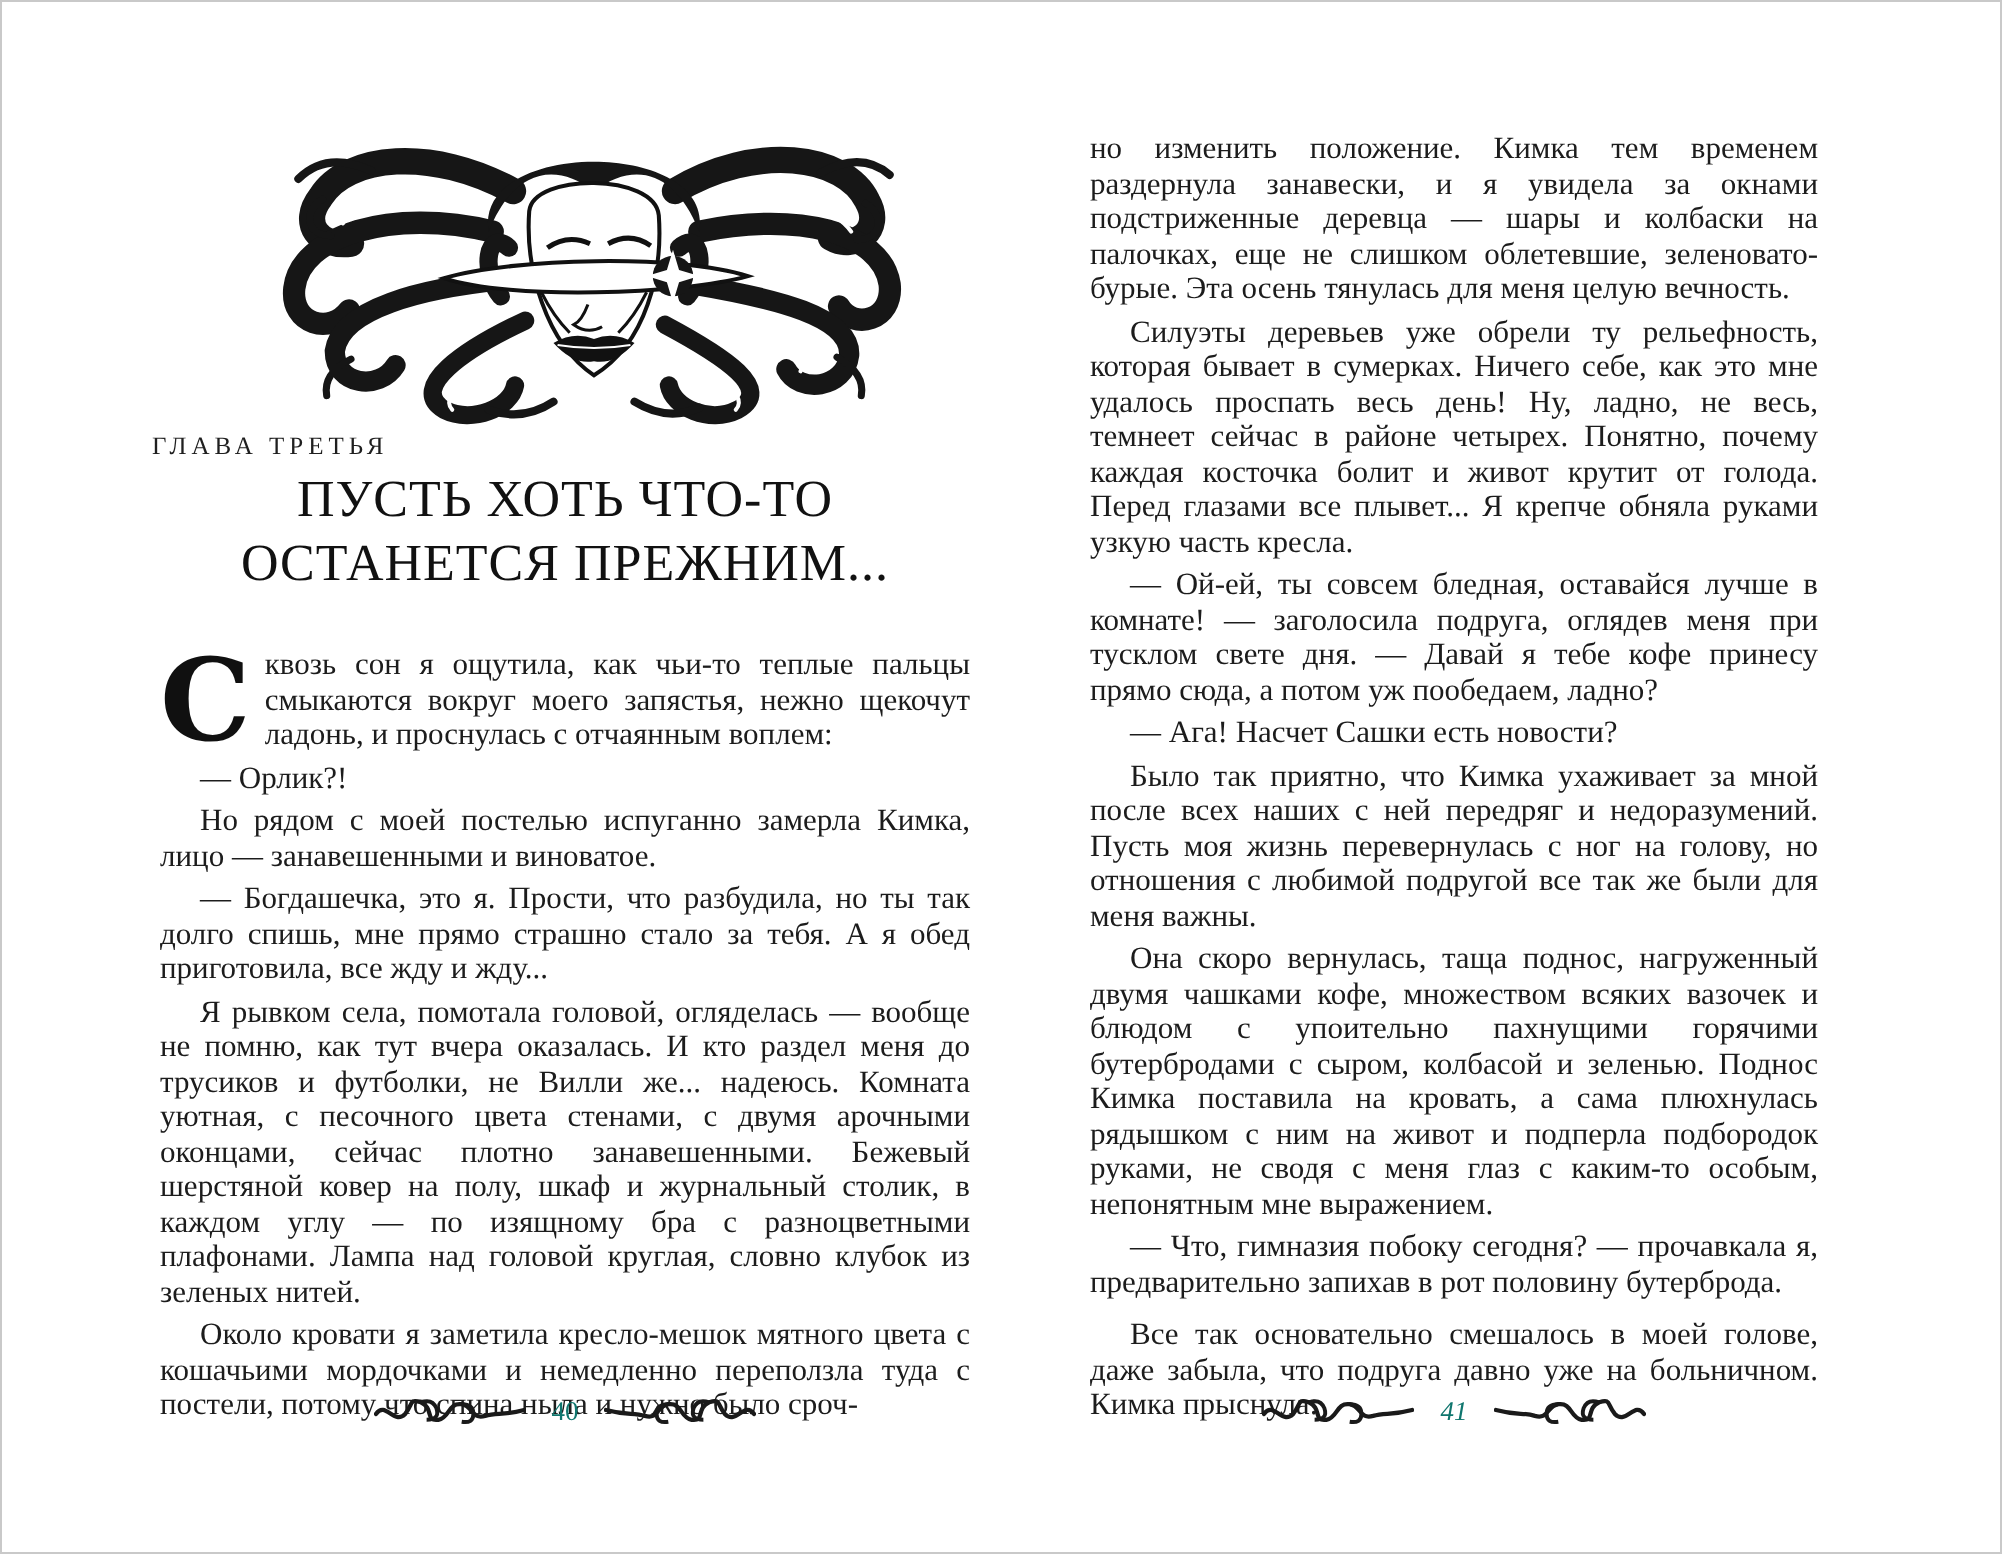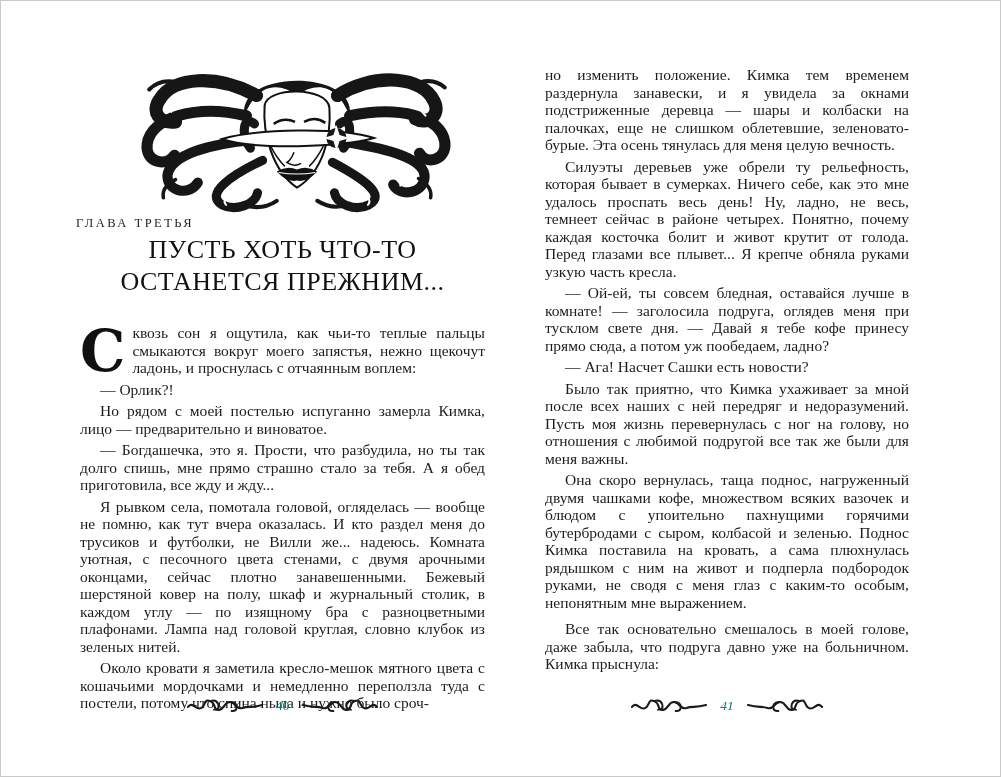--- a/index.html
+++ b/index.html
@@ -121,36 +121,37 @@
   <div class="chapter-title">
     <div>ПУСТЬ ХОТЬ ЧТО-ТО</div>
     <div>ОСТАНЕТСЯ ПРЕЖНИМ...</div>
   </div>
 
   <div class="body-text body-left">
     <p class="opening"><span class="drop-cap">С</span><span>квозь сон я ощутила, как чьи-то теплые пальцы смыкаются вокруг моего запястья, нежно щекочут ладонь, и проснулась с отчаянным воплем:</span></p>
     <div>
 
     <p>— Орлик?!</p>
-        <p>Но рядом с моей постелью испуганно замерла Кимка, лицо — предварительно и виноватое.</p>
+        <p>Но рядом с моей постелью испуганно замерла Кимка, лицо — занавешенными и виноватое.</p>
         <p>— Богдашечка, это я. Прости, что разбудила, но ты так долго спишь, мне прямо страшно стало за тебя. А я обед приготовила, все жду и жду...</p>
         <p>Я рывком села, помотала головой, огляделась — вообще не помню, как тут вчера оказалась. И кто раздел меня до трусиков и футболки, не Вилли же... надеюсь. Комната уютная, с песочного цвета стенами, с двумя арочными оконцами, сейчас плотно занавешенными. Бежевый шерстяной ковер на полу, шкаф и журнальный столик, в каждом углу — по изящному бра с разноцветными плафонами. Лампа над головой круглая, словно клубок из зеленых нитей.</p>
         <p>Около кровати я заметила кресло-мешок мятного цвета с кошачьими мордочками и немедленно переползла туда с постели, потому что спина ныла и нужно было сроч-</p>
       </div>
   </div>
 
   <div class="body-text body-right">
     <div>
 
     <p class="no-indent">но изменить положение. Кимка тем временем раздернула занавески, и я увидела за окнами подстриженные деревца — шары и колбаски на палочках, еще не слишком облетевшие, зеленовато-бурые. Эта осень тянулась для меня целую вечность.</p>
         <p>Силуэты деревьев уже обрели ту рельефность, которая бывает в сумерках. Ничего себе, как это мне удалось проспать весь день! Ну, ладно, не весь, темнеет сейчас в районе четырех. Понятно, почему каждая косточка болит и живот крутит от голода. Перед глазами все плывет... Я крепче обняла руками узкую часть кресла.</p>
         <p>— Ой-ей, ты совсем бледная, оставайся лучше в комнате! — заголосила подруга, оглядев меня при тусклом свете дня. — Давай я тебе кофе принесу прямо сюда, а потом уж пообедаем, ладно?</p>
         <p>— Ага! Насчет Сашки есть новости?</p>
         <p>Было так приятно, что Кимка ухаживает за мной после всех наших с ней передряг и недоразумений. Пусть моя жизнь перевернулась с ног на голову, но отношения с любимой подругой все так же были для меня важны.</p>
         <p>Она скоро вернулась, таща поднос, нагруженный двумя чашками кофе, множеством всяких вазочек и блюдом с упоительно пахнущими горячими бутербродами с сыром, колбасой и зеленью. Поднос Кимка поставила на кровать, а сама плюхнулась рядышком с ним на живот и подперла подбородок руками, не сводя с меня глаз с каким-то особым, непонятным мне выражением.</p>
+        <p>— Что, гимназия побоку сегодня? — прочавкала я, предварительно запихав в рот половину бутерброда.</p>
         <p class="gap-before">Все так основательно смешалось в моей голове, даже забыла, что подруга давно уже на больничном. Кимка прыснула:</p>
       </div>
   </div>
 
   <div class="page-footer footer-left">
     <svg class="flourish" viewBox="0 0 78 18" aria-hidden="true">
       <path d="M1,10 C6,3 10,16 16,10 C20,5 18,2 24,4 C31,7 26,14 33,13 C39,12 38,4 45,5 C51,6 50,13 57,11 C63,9 66,11 77,8" stroke="#1a1a1a" stroke-width="2.2" fill="none" stroke-linecap="round"></path>
       <path d="M24,4 q6,-2 8,3 q2,6 -5,6" stroke="#1a1a1a" stroke-width="2" fill="none"></path>
       <path d="M45,5 q6,0 6,5 q0,5 -6,4" stroke="#1a1a1a" stroke-width="2" fill="none"></path>
     </svg>

